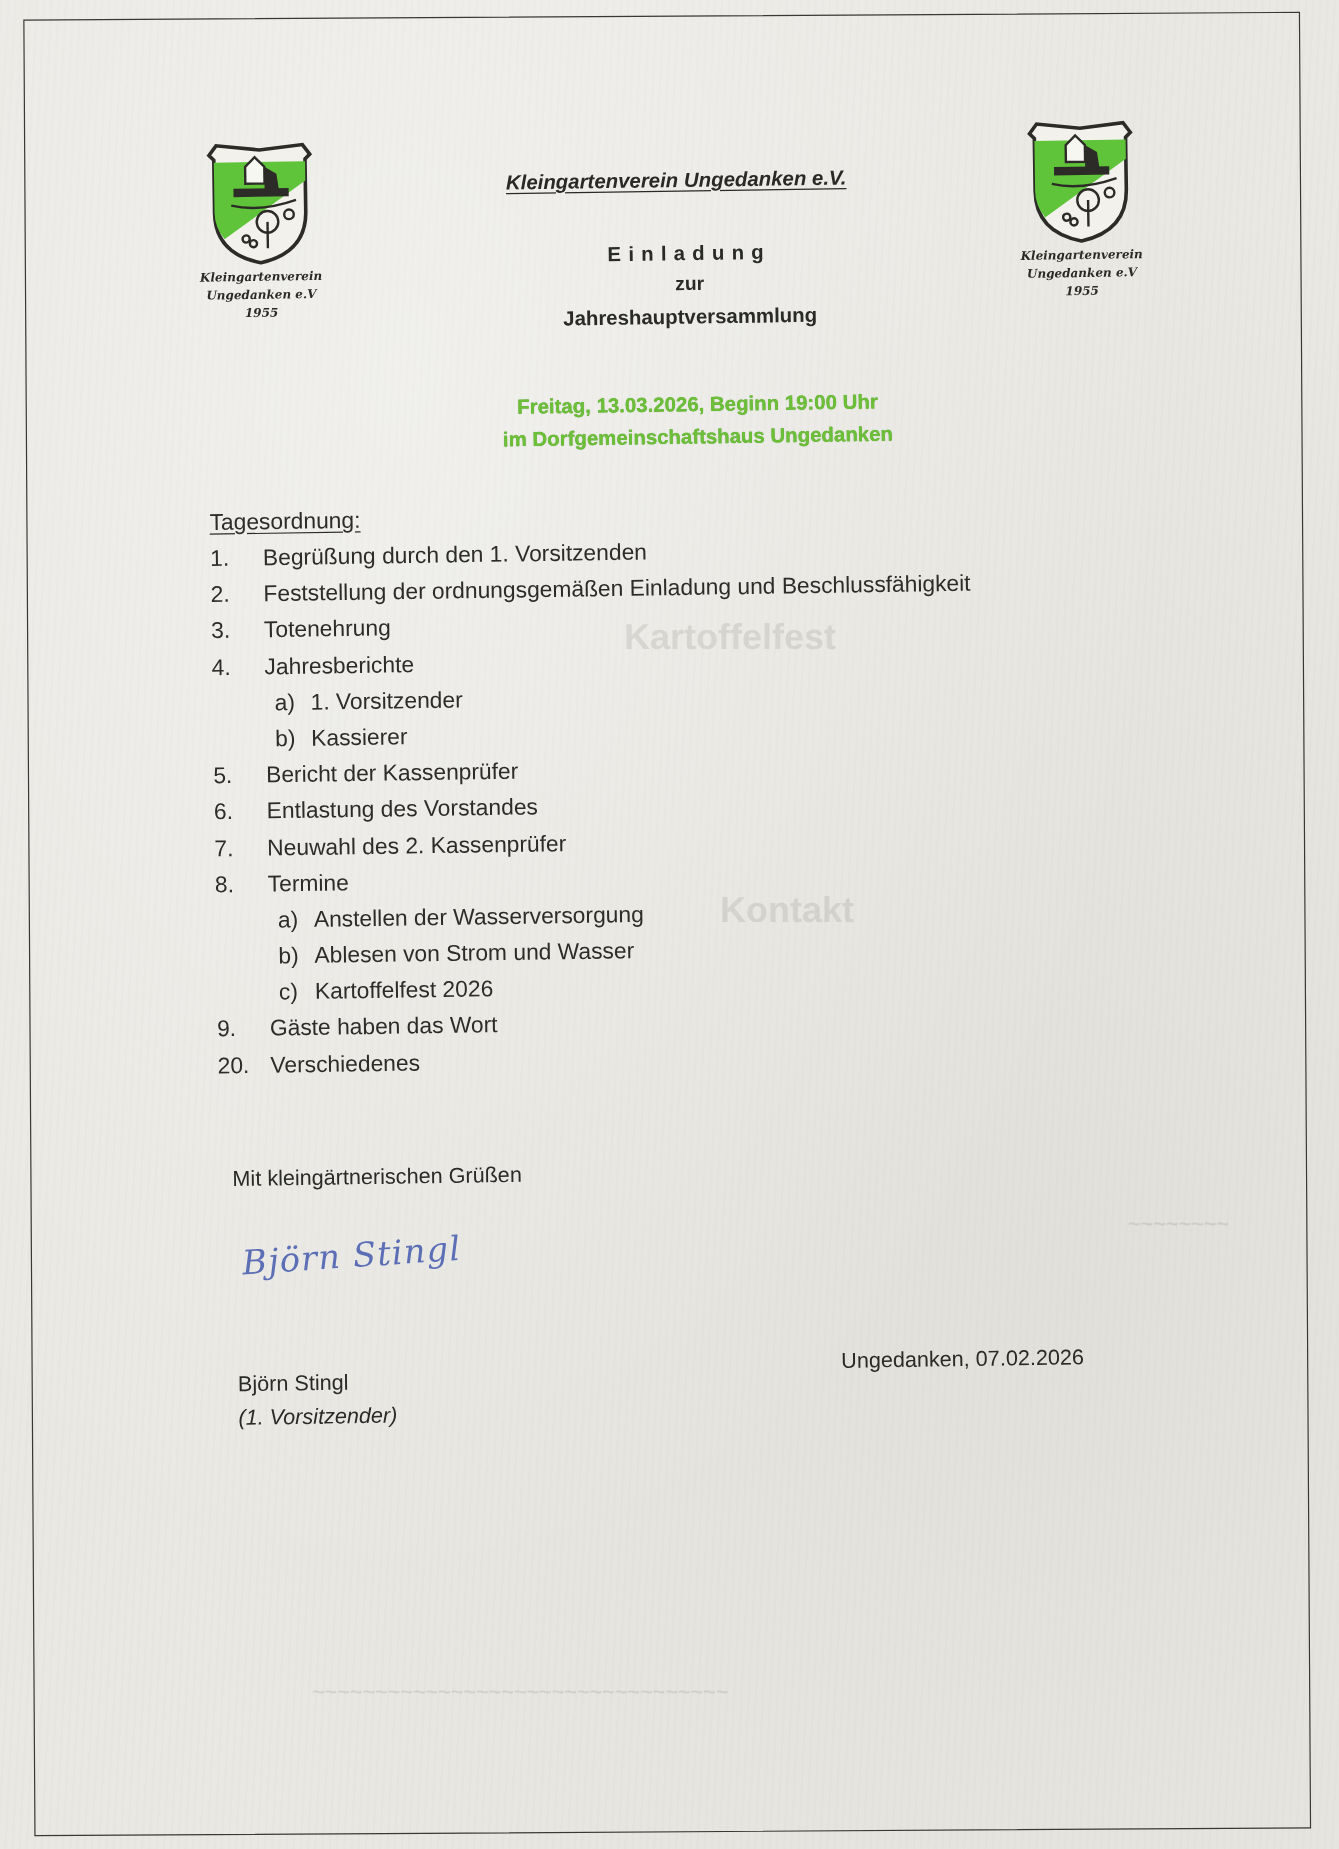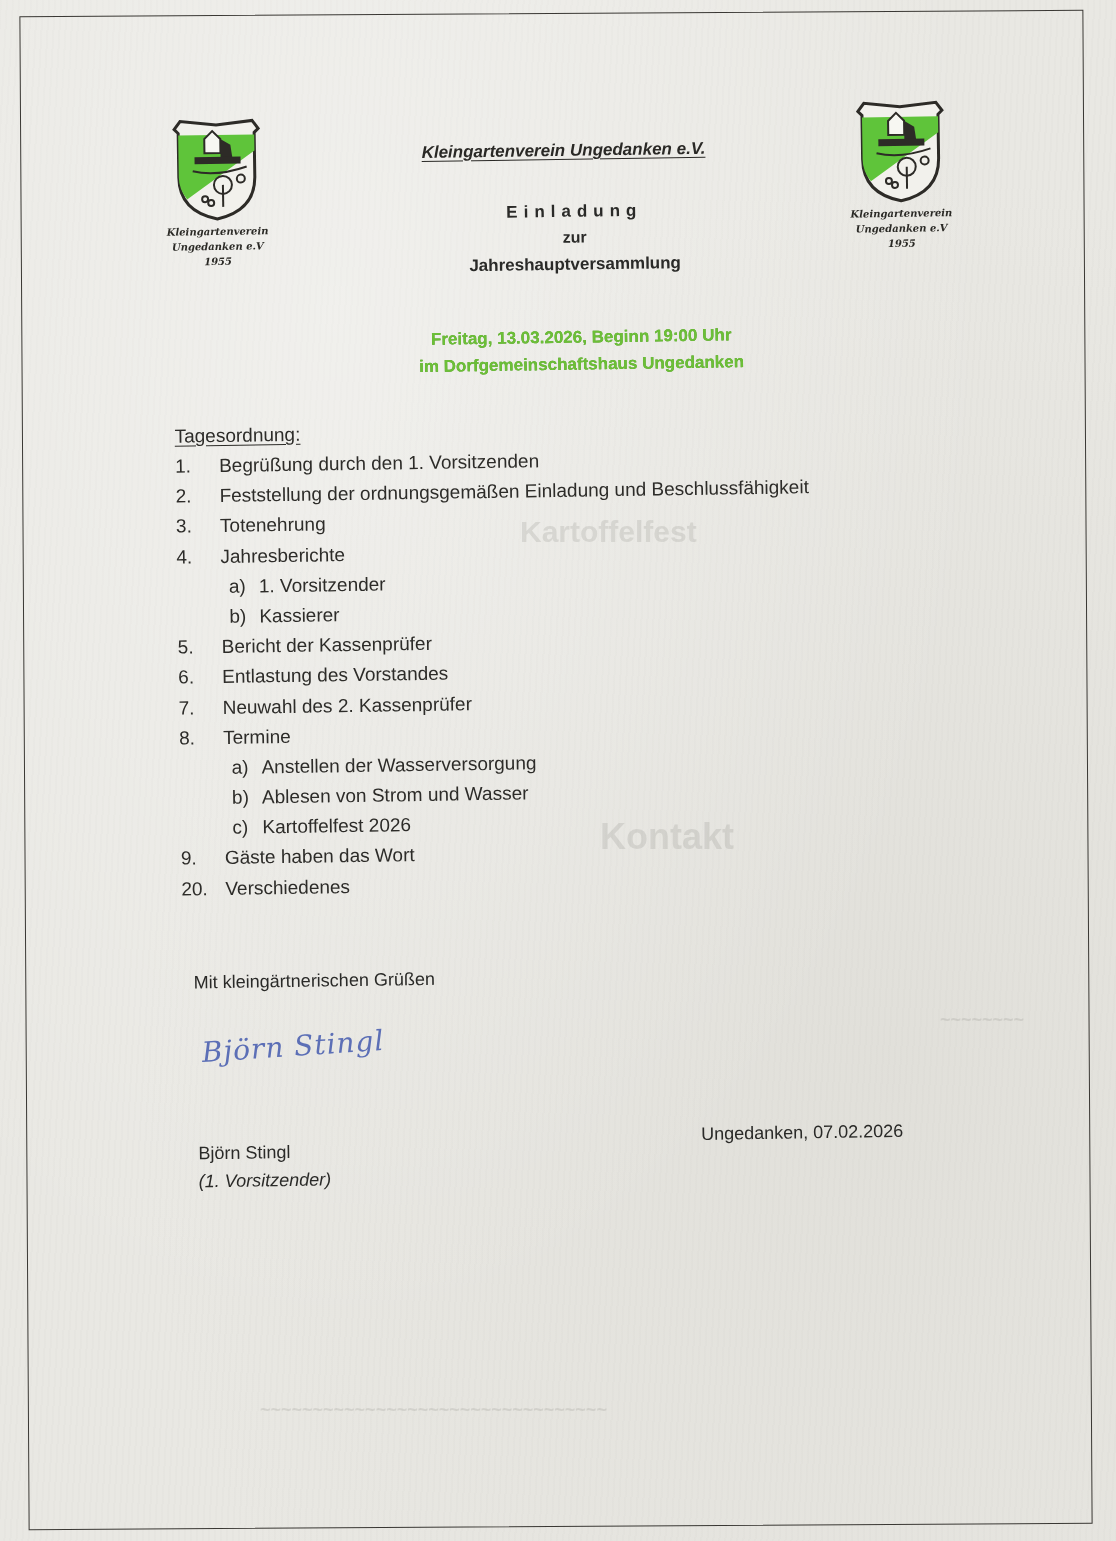--- a/index.html
+++ b/index.html
@@ -181,21 +181,21 @@
       top: 1112px;
       font-size: 18px;
     }
   </style>
 </head>
 <body>
 
 <div class="paper-texture"></div>
 
 <div class="bleed" style="left:520px; top:515px; font-size:30px;text-align:center;">Kartoffelfest</div>
-<div class="bleed" style="left:600px; top:816px; font-size:36px;">Kontakt</div>
+<div class="bleed" style="left:600px; top:742px; font-size:30px;">Kontakt</div>
 <div class="bleed" style="left:940px; top:1010px; font-size:18px;">~~~~~~~~</div>
 <div class="bleed" style="left:260px; top:1400px; font-size:18px;">~~~~~~~~~~~~~~~~~~~~~~~~~~~~~~~~~</div>
 
 <div class="notice-box">
   <div class="content">
 
     <div class="logo logo-left">
       <svg width="100" height="108" viewBox="0 0 100 108">
         <path d="M8 14 L14 6 L50 10 L86 6 L92 14 L88 18 L88 62 Q88 96 50 104 Q12 96 12 62 L12 18 Z" fill="#f2f1ec" stroke="#2d2b27" stroke-width="3"></path>
         <path d="M12 20 L88 20 L88 36 L20 84 Q12 74 12 62 Z" fill="#5fc43a"></path>

